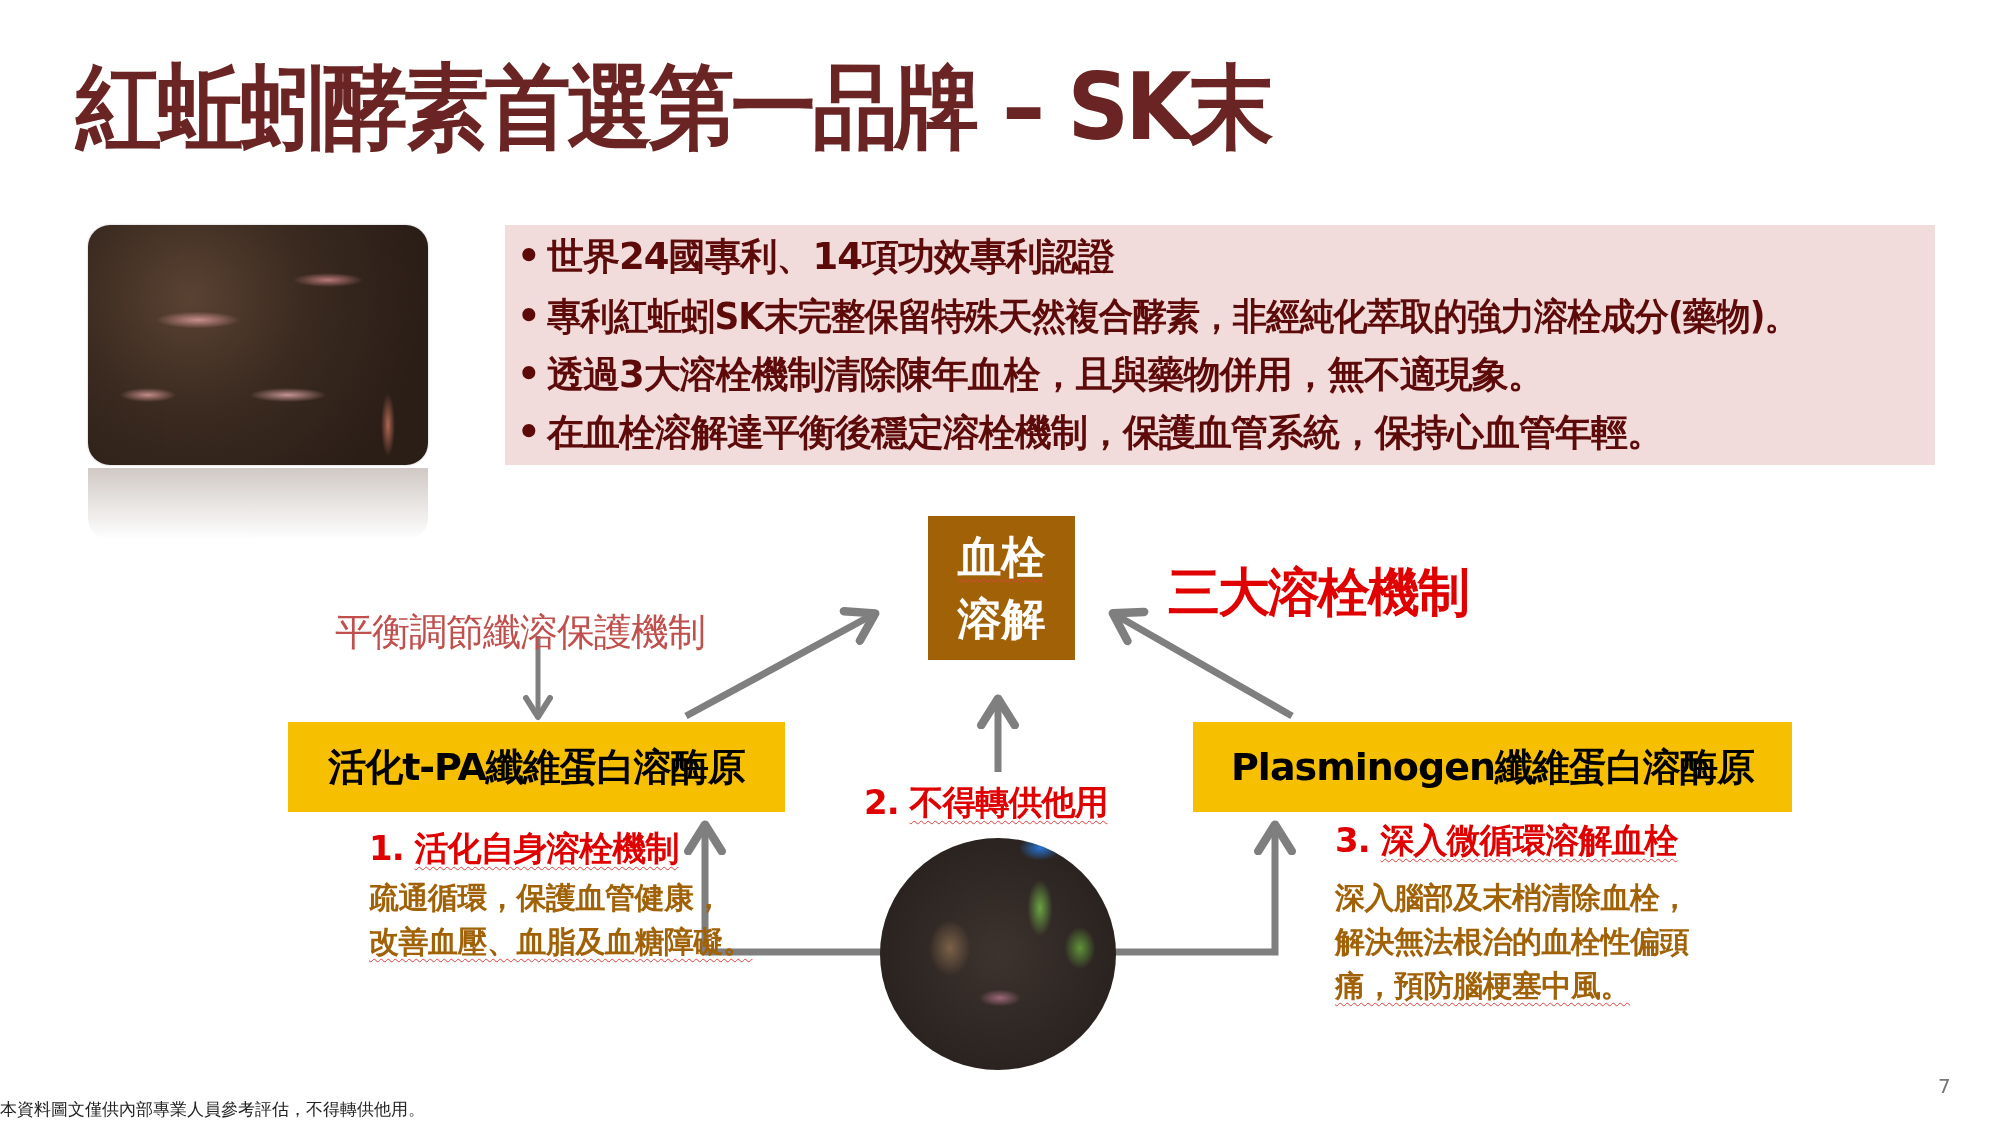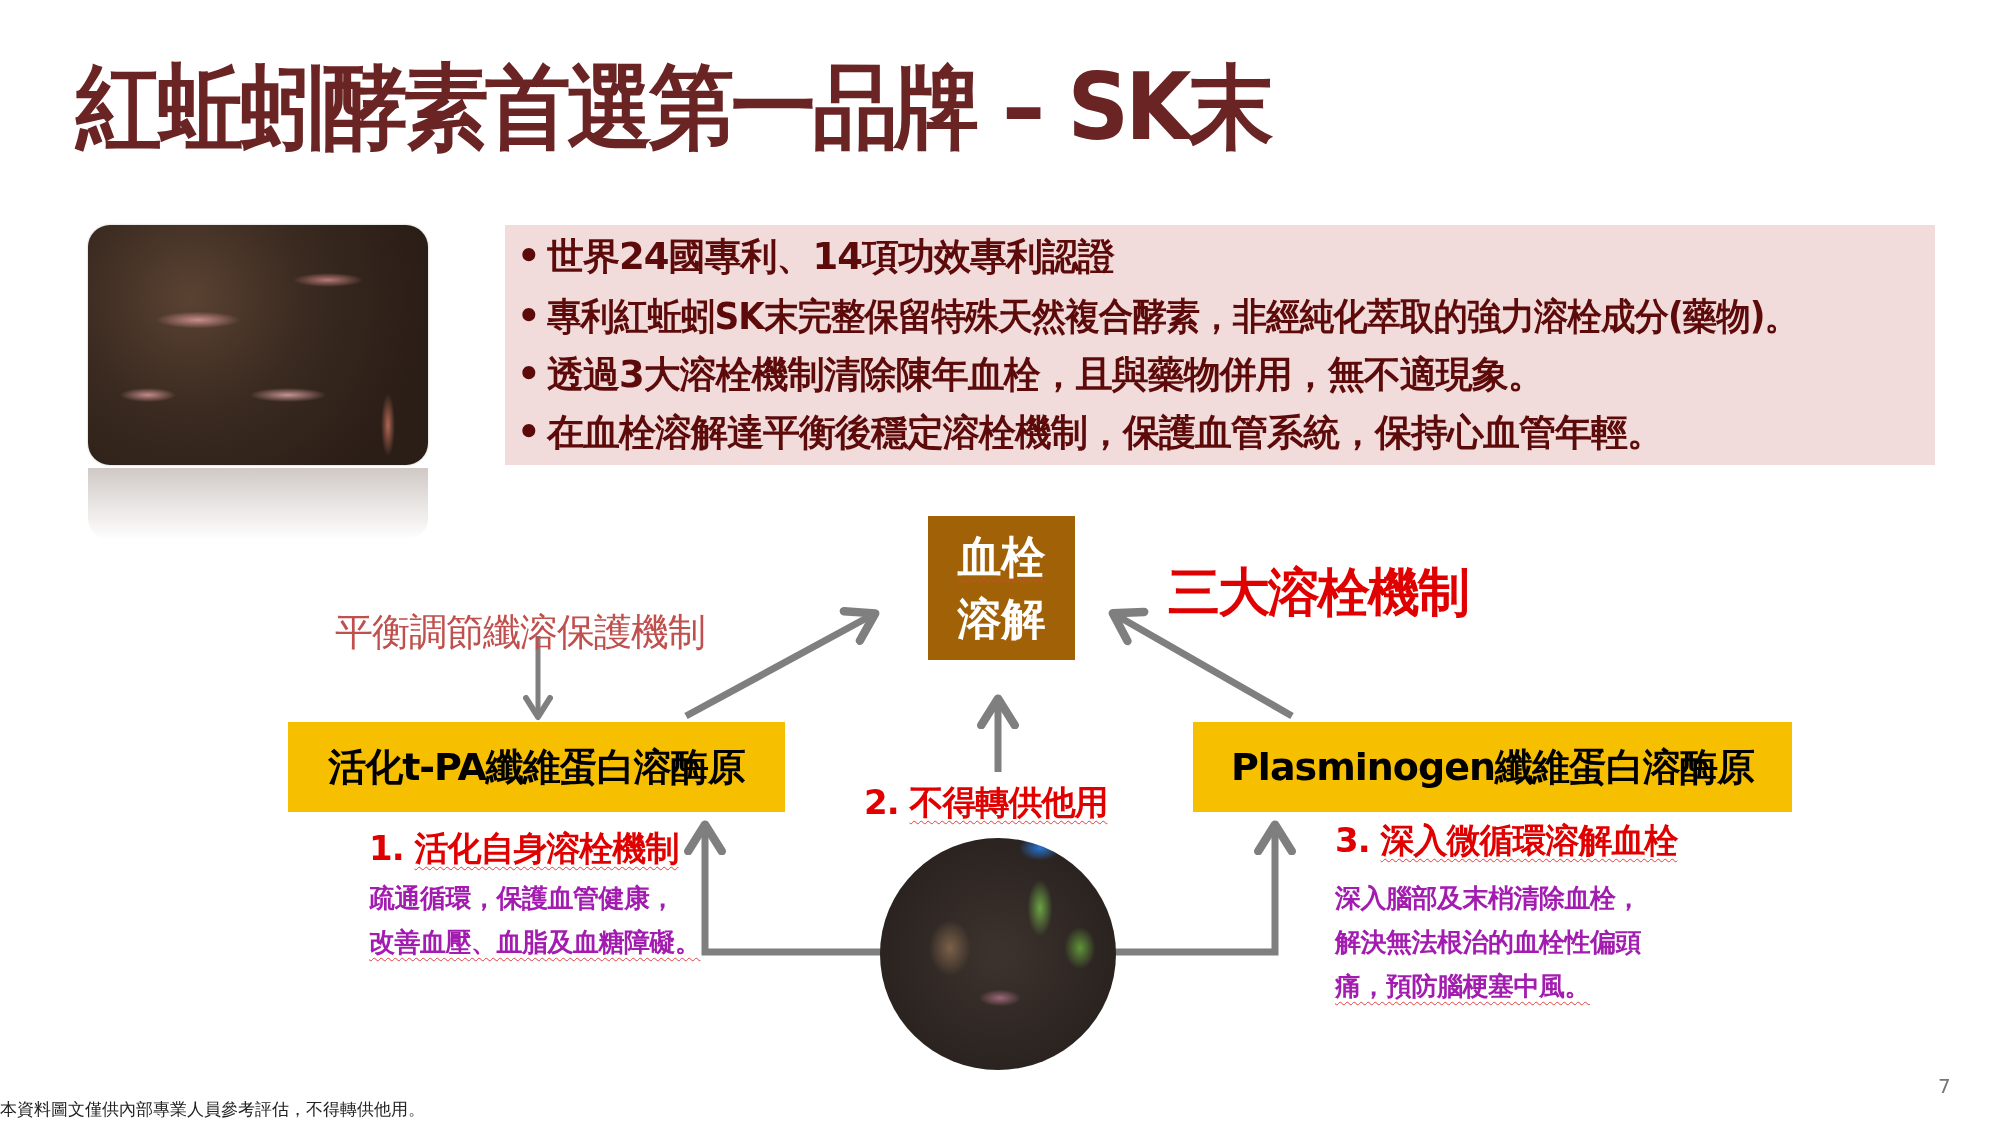--- a/index.html
+++ b/index.html
@@ -21,21 +21,21 @@
   .pinkbox { left:505px; top:225px; width:1430px; height:240px; background:#f2dcdb; }
   .bullet { position:absolute; left:12px; font-size:37px; font-weight:bold; color:#5c0a0a; white-space:nowrap; letter-spacing:-1px; line-height:44px; }
   .bullet .dot { display:inline-block; width:30px; color:#5c0a0a; }
   .redbox { left:928px; top:516px; width:147px; height:144px; background:#a16207; color:#fff; font-size:44px; font-weight:bold; text-align:center; line-height:62px; display:flex; flex-direction:column; justify-content:center; }
   .label-balance { left:335px; top:575px; font-size:38px; font-weight:normal; color:#c0504d; white-space:nowrap; letter-spacing:-1px;margin-top:32px; }
   .label-three { left:1168px; top:558px; font-size:52px; font-weight:bold; color:#e00000; white-space:nowrap; letter-spacing:-2px; }
   .ybox { background:#f6bf00; color:#000000; font-weight:bold; font-size:38px; display:flex; align-items:center; justify-content:center; white-space:nowrap; letter-spacing:-1px; }
   .ybox-left { left:288px; top:722px; width:497px; height:90px; }
   .ybox-right { left:1193px; top:722px; width:599px; height:90px; }
   .mech-title { font-size:34px; font-weight:bold; color:#e00000; white-space:nowrap; letter-spacing:-1px; }
-  .mech-desc { font-size:26px; font-weight:bold; color:#a21caf; white-space:nowrap; line-height:44px; letter-spacing:-0.5px; }
+  .mech-desc { font-size:30px; font-weight:bold; color:#a16207; white-space:nowrap; line-height:44px; letter-spacing:-0.5px; }
   .photo2 { left:880px; top:838px; width:236px; height:232px; border-radius:50%; overflow:hidden;
             background:
               radial-gradient(ellipse 30px 12px at 120px 160px, rgba(170,110,130,0.9), rgba(0,0,0,0) 70%),
               radial-gradient(ellipse 18px 40px at 160px 70px, rgba(110,170,70,0.95), rgba(0,0,0,0) 70%),
               radial-gradient(ellipse 22px 30px at 200px 110px, rgba(100,160,60,0.9), rgba(0,0,0,0) 70%),
               radial-gradient(ellipse 30px 40px at 70px 110px, rgba(140,110,80,0.8), rgba(0,0,0,0) 70%),
               radial-gradient(ellipse 30px 18px at 160px 10px, rgba(40,120,220,0.95), rgba(0,0,0,0) 70%),
               radial-gradient(circle at 50% 50%, #3d332e, #2a2320 70%, #231d1a); }
   .footer { left:0; width:2000px; top:1098px; text-align:left; font-size:17px; color:#222; }
   .pagenum { left:1938px; top:1074px; font-size:20px; color:#777; }

